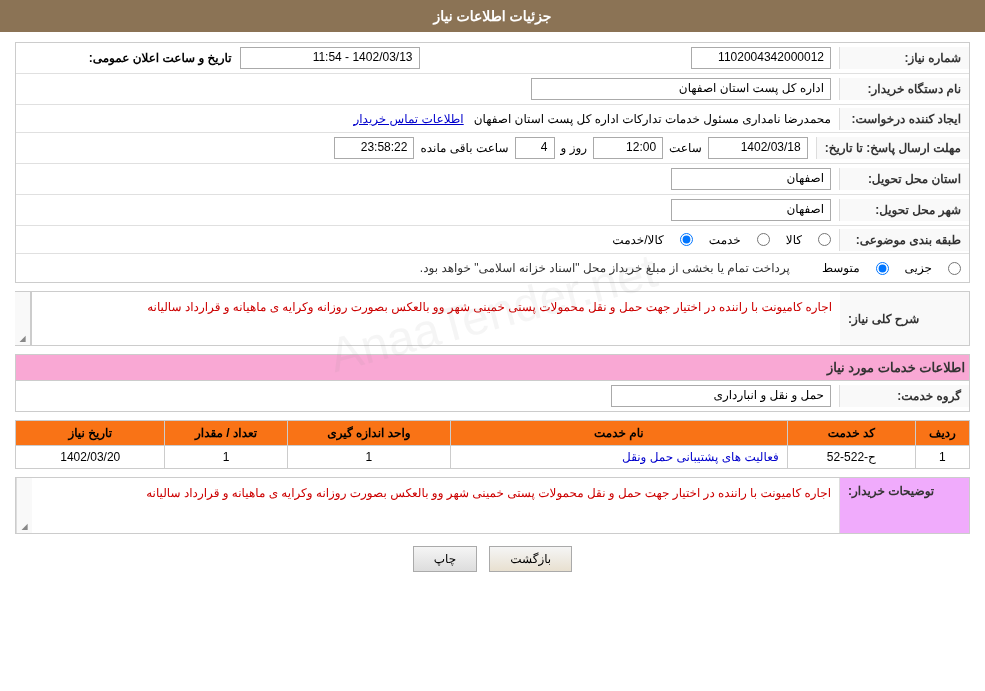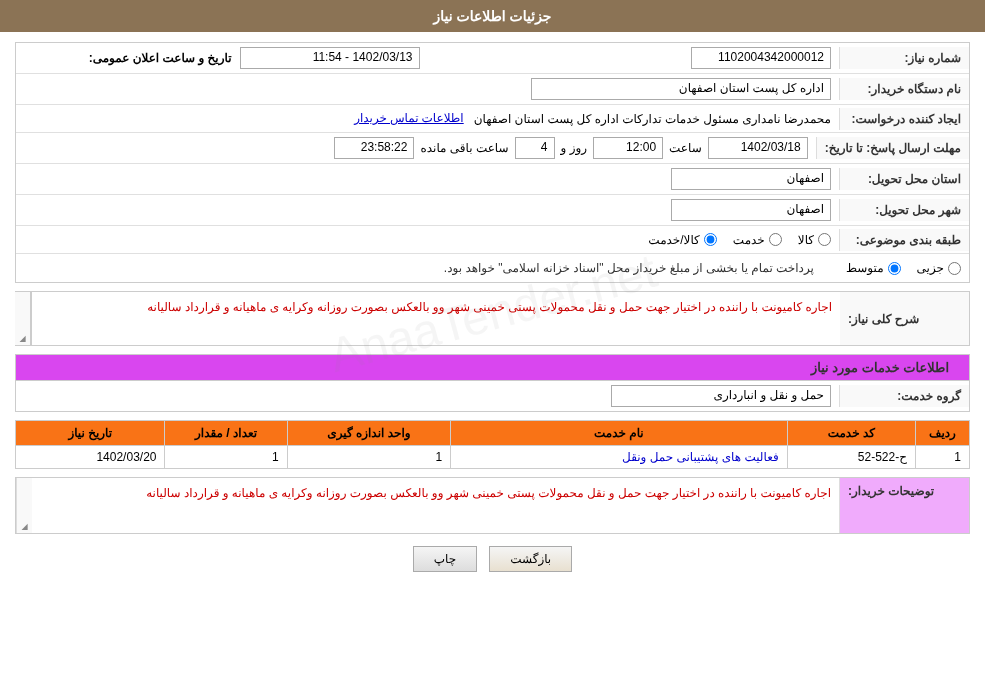--- a/index.html
+++ b/index.html
@@ -58,41 +58,40 @@
       background: #fff;
       display: inline-block;
     }
     .input-wide {
       min-width: 300px;
     }
     .blue-link {
       color: #0000cc;
       text-decoration: underline;
       cursor: pointer;
-      font-family: Liberation Serif, serif;
     }
     .date-time-row {
       display: flex;
       align-items: center;
       gap: 6px;
       flex-wrap: nowrap;
     }
     .radio-group {
       display: flex;
       gap: 16px;
       align-items: center;
     }
     .radio-item {
       display: flex;
       align-items: center;
-      gap: 4px;
+      gap: 16px;
     }
     .section-title {
-      background: #d946ef;
-      padding: 5px 20px;
+      background: #f9a8d4;
+      padding: 5px 4px;
       font-weight: bold;
       font-size: 13px;
       border-bottom: 1px solid #ccc;
       color: #333;
     }
     .desc-label {
       background: #f9f9f9;
       border: 1px solid #ccc;
       border-left: none;
       padding: 4px 8px;
@@ -115,21 +114,21 @@
     table.data-table th {
       background: #f97316;
       border: 1px solid #ccc;
       padding: 5px 0;
       text-align: center;
       font-weight: bold;
     }
     table.data-table td {
       border: 1px solid #ccc;
       padding: 4px 8px;
-      text-align: right;
+      text-align: center;
     }
     .button-row {
       display: flex;
       justify-content: center;
       gap: 12px;
       margin-top: 12px;
       margin-bottom: 12px;
     }
     .btn {
       padding: 5px 20px;

